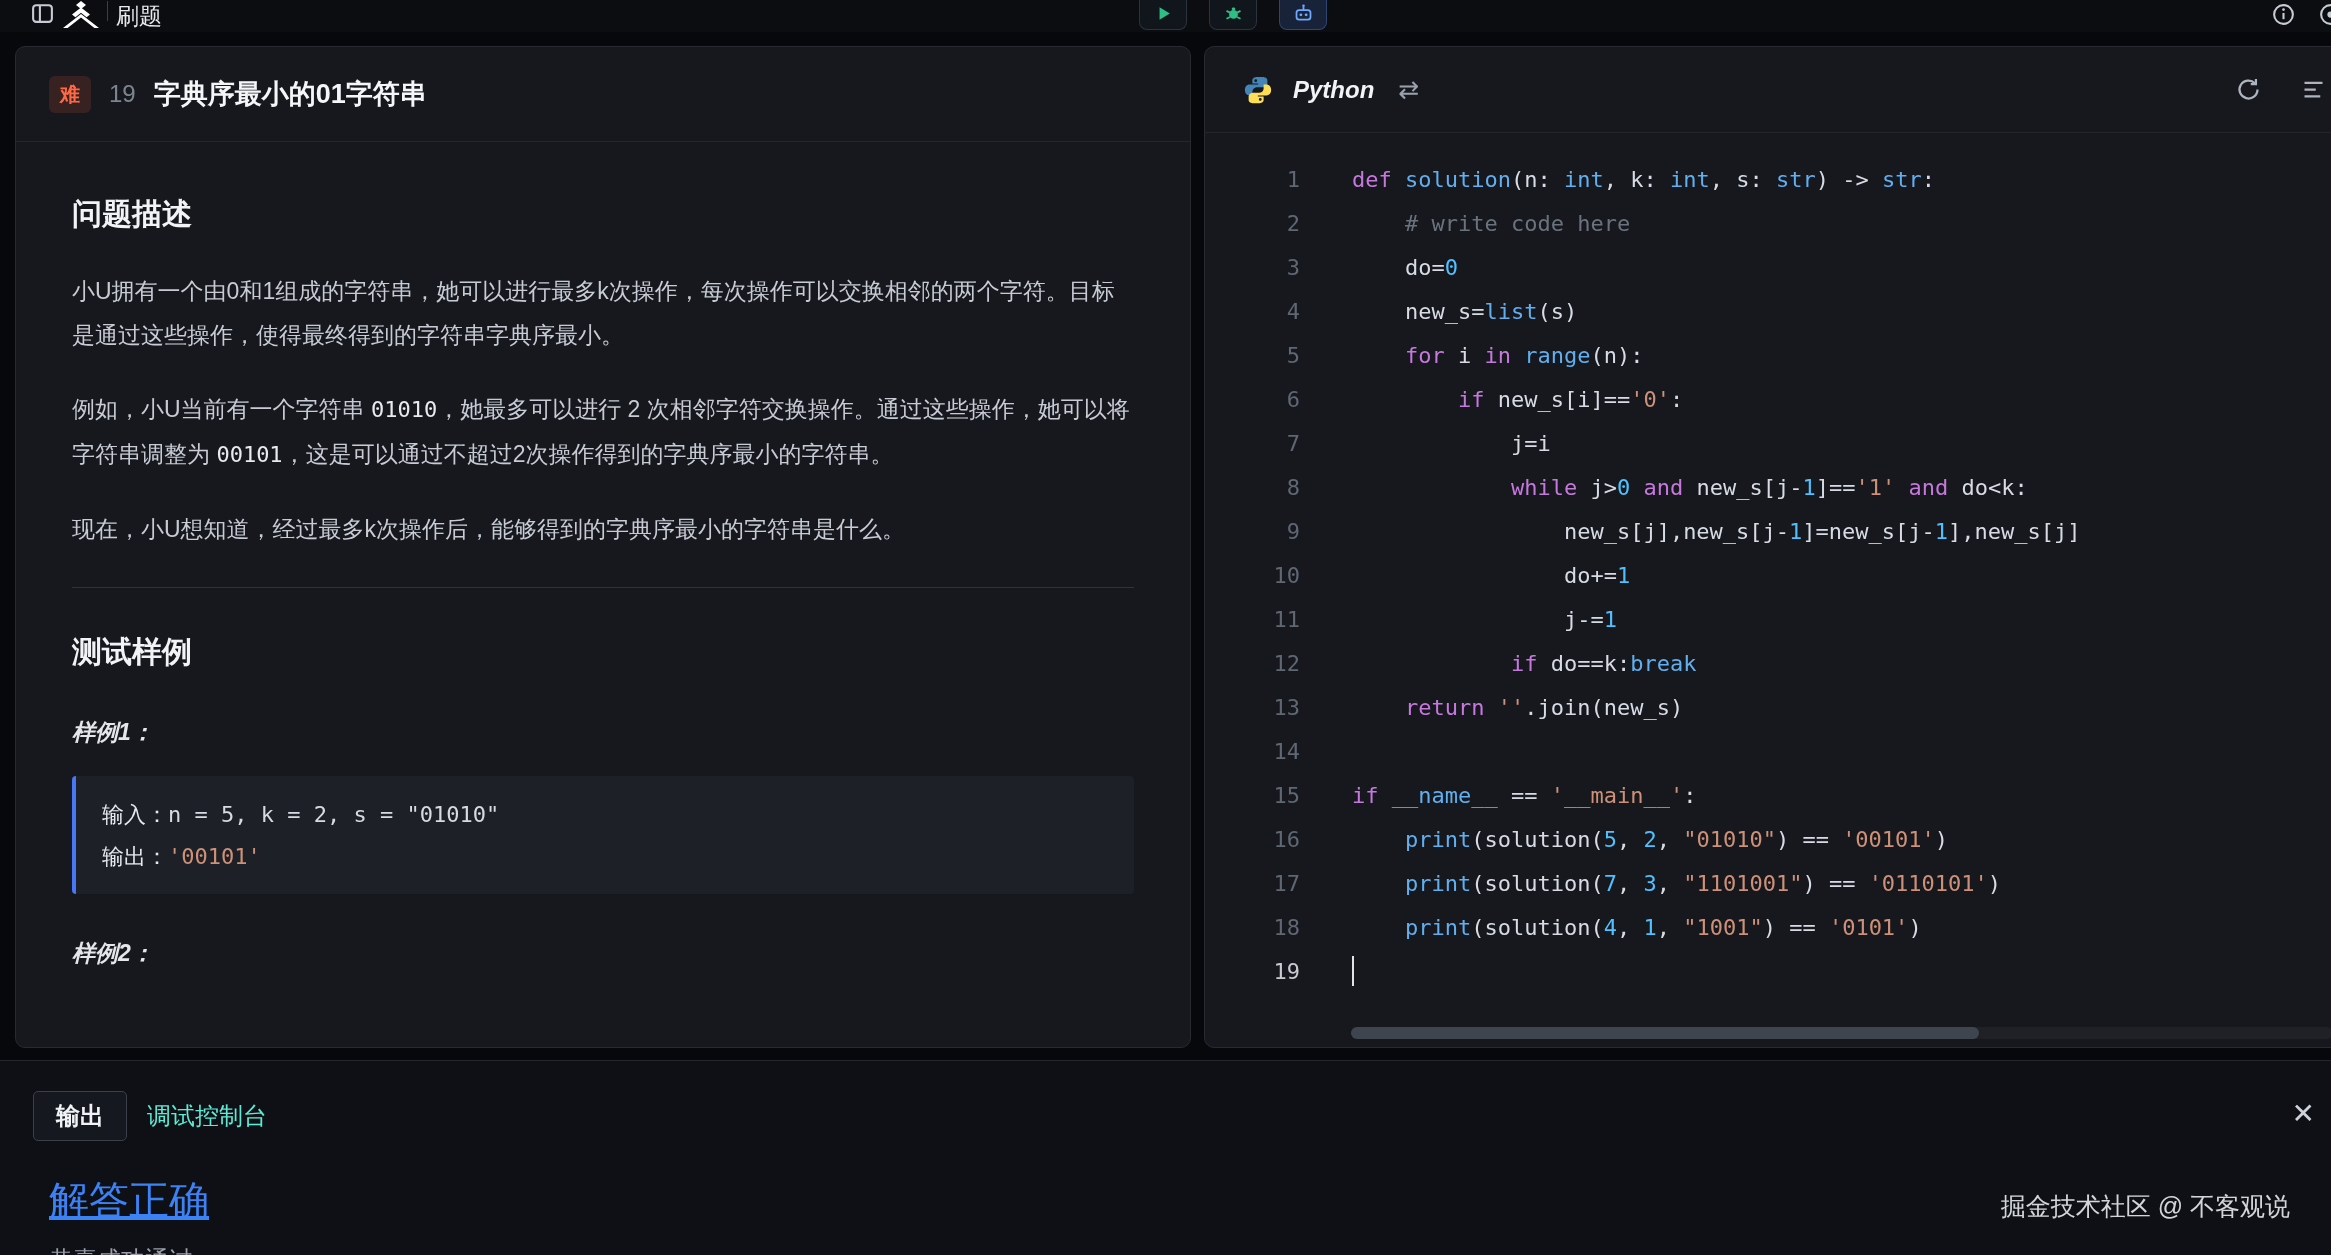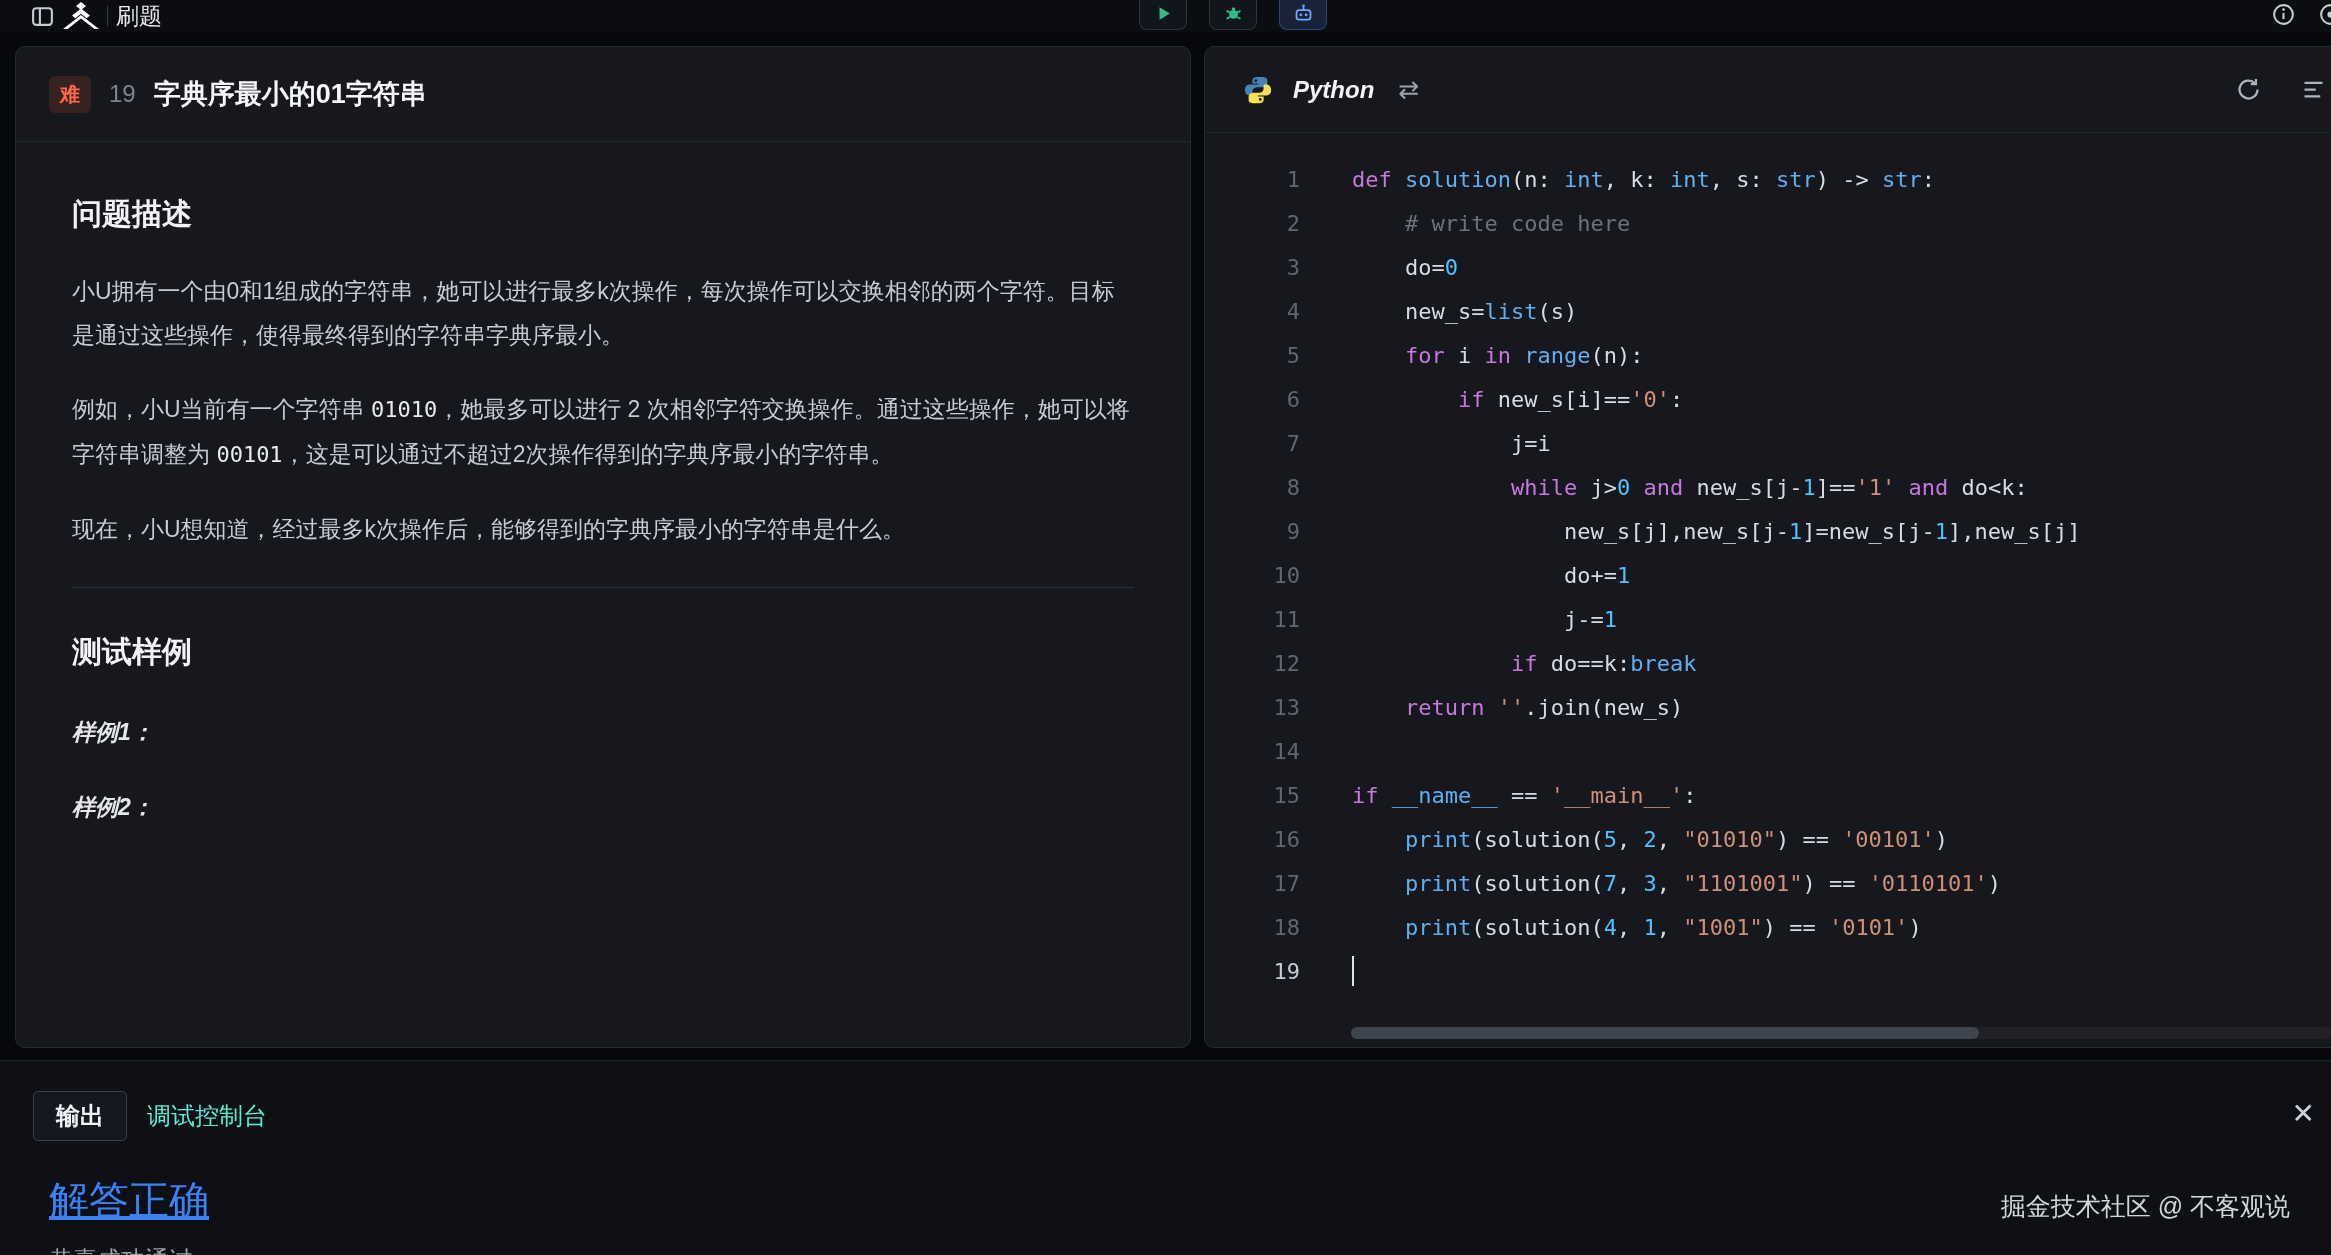--- a/index.html
+++ b/index.html
@@ -8,21 +8,21 @@
     background:#07080b;
     font-family:"Liberation Sans", sans-serif;
     color:#c6cbd4;
     position:relative;
   }
   
   .topbar {
     position:absolute; left:0; top:0; width:2331px; height:32px;
     background:#0c0d11; display:flex; align-items:center;
   }
-  .topbar-left { display:flex; align-items:center; gap:8px; margin-left:30px; }
+  .topbar-left { display:flex; align-items:flex-start; gap:8px; margin-left:30px; }
   .icon-btn { display:inline-flex; align-items:center; justify-content:center; cursor:pointer; }
   .tb-divider { width:1px; height:20px; background:#3a3f47; }
   .product { color:#e8eaee; font-size:23px; font-weight:500; }
   .topbar-actions { position:absolute; left:1139px; top:0; display:flex; gap:22px; }
   .tb-btn {
     width:48px; height:30px; border-radius:0 0 8px 8px; border:1px solid #2c333d; border-top:none;
     background:#11161d; display:flex; align-items:center; justify-content:center; cursor:pointer;
   }
   .tb-btn.ai { background:#18233a; border-color:#2f4672; }
   .topbar-right { position:absolute; right:0; top:2px; display:flex; align-items:center; gap:22px; }
@@ -175,20 +175,24 @@
     <h2>问题描述</h2>
     <div id="paragraphs">
         <p class="para"><span>小U拥有一个由0和1组成的字符串，她可以进行最多k次操作，每次操作可以交换相邻的两个字符。目标是通过这些操作，使得最终得到的字符串字典序最小。</span></p>
         <p class="para"><span>例如，小U当前有一个字符串 </span><code class="inline-code">01010</code><span>，她最多可以进行 2 次相邻字符交换操作。通过这些操作，她可以将字符串调整为 </span><code class="inline-code">00101</code><span>，这是可以通过不超过2次操作得到的字典序最小的字符串。</span></p>
         <p class="para"><span>现在，小U想知道，经过最多k次操作后，能够得到的字典序最小的字符串是什么。</span></p>
       </div>
     <hr class="section-divider">
     <h2>测试样例</h2>
 
     <div class="sample-label">样例1：</div>
+    <div class="sample-block">
+      <div class="sample-line"><span class="io-label">输入：</span><code class="io-value">n = 5, k = 2, s = "01010"</code></div>
+      <div class="sample-line"><span class="io-label">输出：</span><code class="io-value out">'00101'</code></div>
+    </div>
 
     <div class="sample-label">样例2：</div>
   </div>
 </section>
 
 <section class="panel editor-panel">
   <div class="editor-header">
     <span class="icon-btn">
       <svg viewBox="0 0 32 32" width="30" height="30">
         <path fill="#4584b6" d="M16 2c-6 0-6 2.6-6 4v3h6.2v1.2H7c-2.8 0-5 2.2-5 5.8s2.2 5.8 5 5.8h3v-3.8c0-3 2.5-5 5.5-5H21c2.2 0 5-1.4 5-4V6c0-1.4 0-4-6-4h-4zm-2.4 2.5a1.5 1.5 0 110 3 1.5 1.5 0 010-3z"></path>

